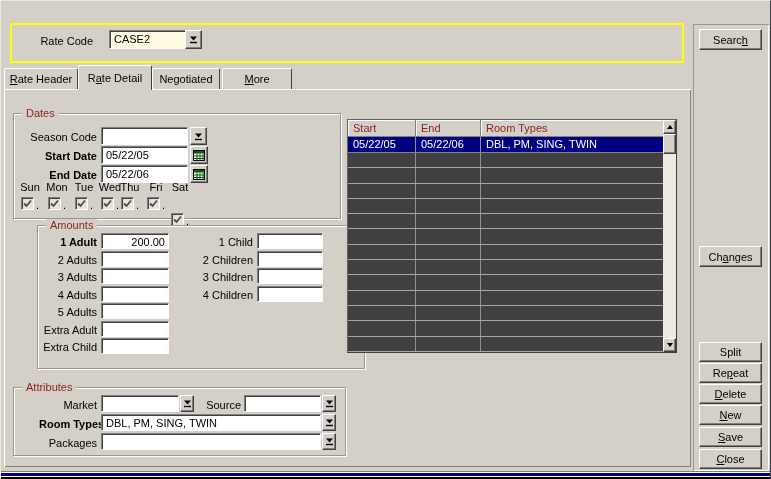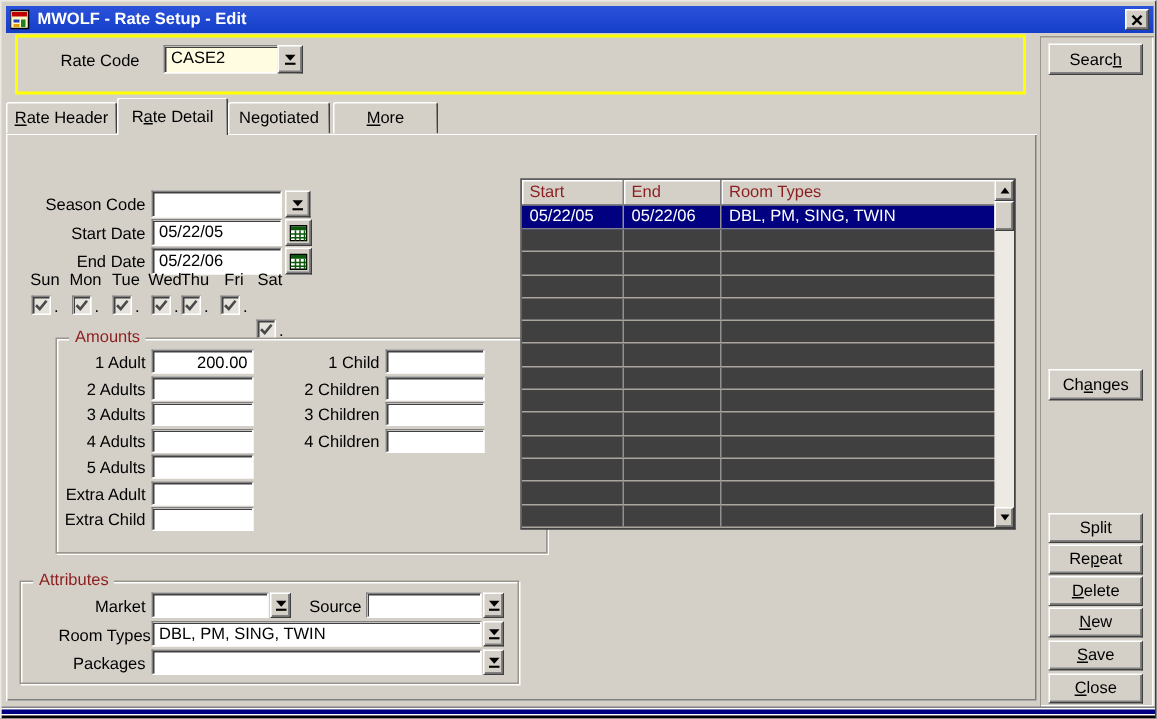--- a/index.html
+++ b/index.html
@@ -28,21 +28,21 @@
     margin-left:auto;width:16px;height:14px;background:var(--face);
     border:1px solid #404040;border-top-color:#fff;border-left-color:#fff;
     box-shadow:inset -1px -1px 0 #808080;
     display:flex;align-items:center;justify-content:center;cursor:default;
   }
   .hl-box{
     position:absolute;left:9px;top:22px;width:674px;height:40px;
     border:2px solid var(--hilite);
   }
   .lbl{position:absolute;height:14px;line-height:14px;text-align:right;white-space:nowrap;}
-  .b{font-weight:normal;padding-left:24px;}
+  .b{font-weight:bold;padding-left:24px;}
   .field{
     position:absolute;background:#fff;
     border:1px solid #808080;border-bottom-color:#fff;border-right-color:#fff;
     box-shadow:inset 1px 1px 0 #404040;
     padding:2px 3px 0 4px;line-height:13px;white-space:nowrap;overflow:hidden;
   }
   .field.cream{background:var(--cream);}
   .field.num{text-align:right;}
   .btn{
     position:absolute;background:var(--face);
@@ -120,36 +120,20 @@
     box-shadow:inset 1px 1px 0 #9a968e,inset -1px -1px 0 #fff;
   }
   .bottom-edge{position:absolute;left:0;bottom:0;width:771px;height:8px;}
   .bottom-edge div{width:100%;}
 </style>
 </head>
 <body>
 
 <div class="win">
 
-  <div class="titlebar">
-    <svg width="14" height="14">
-      <rect x="0" y="1" width="12" height="12" fill="#fdf6c8" stroke="#000"></rect>
-      <rect x="1" y="2" width="10" height="3" fill="#c00000"></rect>
-      <rect x="2" y="7" width="4" height="2" fill="#2040c0"></rect>
-      <rect x="7" y="7" width="3" height="5" fill="#208020"></rect>
-      <rect x="2" y="10" width="4" height="2" fill="#e0a000"></rect>
-    </svg>
-    <span class="title-text">MWOLF - Rate Setup - Edit</span>
-    <div class="close-btn">
-      <svg width="8" height="7">
-        <line x1="1" y1="0.5" x2="7" y2="6.5" stroke="#000" stroke-width="1.6"></line>
-        <line x1="7" y1="0.5" x2="1" y2="6.5" stroke="#000" stroke-width="1.6"></line>
-      </svg>
-    </div>
-  </div>
 
   <div class="hl-box"></div>
   <div class="lbl" style="left:30px;top:33px;width:62px;">Rate Code</div>
   <div class="field cream" style="left:108px;top:29px;width:87px;height:19px;">CASE2</div>
   <div class="lov" style="left:184px;top:29px;width:17px;height:19px;">
     <svg width="9" height="9">
       <polygon points="1,1.5 8,1.5 4.5,5.5" fill="#000"></polygon>
       <rect x="1" y="6.8" width="7" height="1.4" fill="#000"></rect>
     </svg>
   </div>
@@ -162,20 +146,23 @@
   </div>
   <div class="tab" style="left:151px;width:68px;">
     <span><span>Negotiated</span><span class="ac"></span><span></span></span>
   </div>
   <div class="tab" style="left:221px;width:70px;">
     <span><span></span><span class="ac">M</span><span>ore</span></span>
   </div>
 
   <div class="main-panel"></div>
 
+  <div class="grp" style="left:12px;top:112px;width:328px;height:106px;">
+    <div class="grp-label">Dates</div>
+  </div>
   <div class="lbl" style="left:14px;top:129px;width:82px;">Season Code</div>
   <div class="field" style="left:100px;top:126px;width:87px;height:18px;"></div>
   <div class="lov" style="left:189px;top:126px;width:17px;height:18px;">
     <svg width="9" height="9">
       <polygon points="1,1.5 8,1.5 4.5,5.5" fill="#000"></polygon>
       <rect x="1" y="6.8" width="7" height="1.4" fill="#000"></rect>
     </svg>
   </div>
   <div class="lbl b" style="left:14px;top:148px;width:82px;">Start Date</div>
   <div class="field" style="left:100px;top:145px;width:87px;height:18px;">05/22/05</div>

